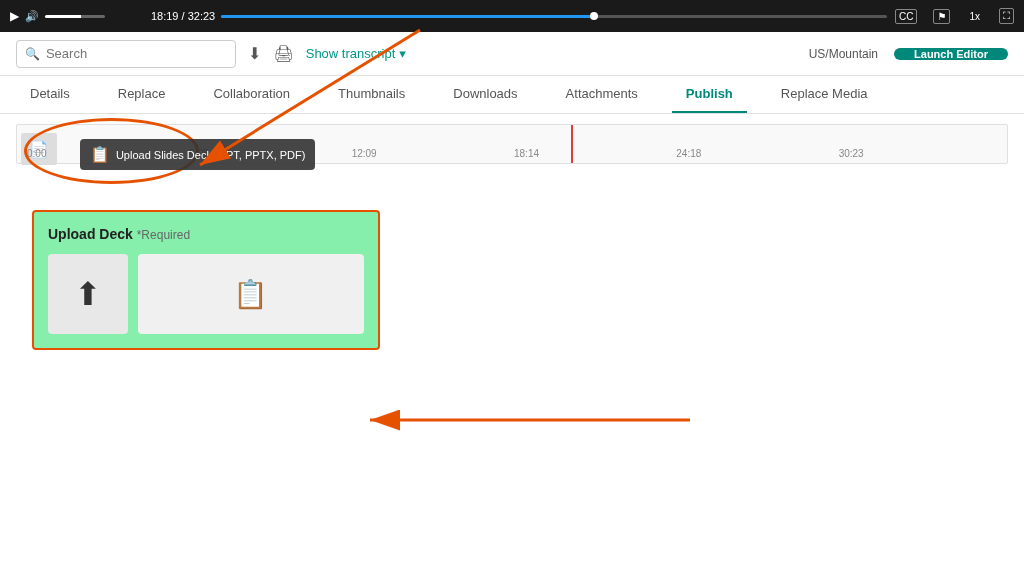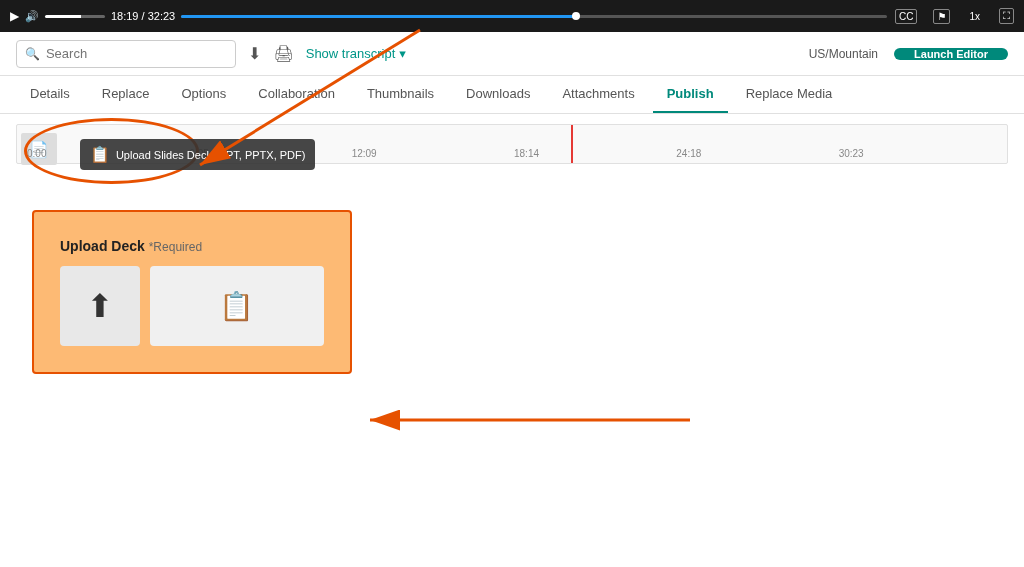--- a/index.html
+++ b/index.html
@@ -53,20 +53,21 @@
       width: 60px;
       height: 3px;
       background: linear-gradient(to right, white 60%, #666 60%);
       border-radius: 2px;
     }
 
     .time-display {
       color: white;
       font-size: 11px;
       white-space: nowrap;
+      margin-left: 40px;
     }
 
     .progress-bar-container {
       flex: 1;
       height: 3px;
       background: #555;
       border-radius: 2px;
       position: relative;
     }
 
@@ -185,21 +186,21 @@
       white-space: nowrap;
     }
 
     
     .tab-nav {
       display: flex;
       align-items: flex-start;
       border-bottom: 1px solid #e0e0e0;
       padding: 0 16px;
       background: #fff;
-      gap: 4px;
+      gap: 20px;
     }
 
     .tab-item {
       padding: 10px 14px;
       font-size: 13px;
       color: #555;
       cursor: pointer;
       border-bottom: 2px solid transparent;
       white-space: nowrap;
     }
@@ -269,23 +270,23 @@
       display: flex;
       align-items: center;
       gap: 6px;
     }
 
     
     .upload-deck-section {
       margin: 16px 16px;
       border: 2px solid #E65100;
       border-radius: 4px;
-      padding: 26px;
-      background: #fdba74;
-      width: 320px;
+      padding: 14px;
+      background: #86efac;
+      width: 348px;
     }
 
     .upload-deck-title {
       font-size: 14px;
       font-weight: 700;
       color: #222;
       margin-bottom: 12px;
     }
 
     .upload-deck-title .required {
@@ -398,21 +399,20 @@
     </div>
     <div class="header-right">
       <span class="timezone">US/Mountain</span>
       <button class="launch-editor-btn">Launch Editor</button>
     </div>
   </div>
 
   <div class="tab-nav">
     <div class="tab-item">Details</div>
     <div class="tab-item">Replace</div>
-    <div class="tab-item">Options</div>
     <div class="tab-item">Collaboration</div>
     <div class="tab-item">Thumbnails</div>
     <div class="tab-item">Downloads</div>
     <div class="tab-item">Attachments</div>
     <div class="tab-item active">Publish</div>
     <div class="tab-item">Replace Media</div>
   </div>
 
   <div class="timeline-section" style="position: relative; height: 80px;">
     <div class="timeline-ruler">

